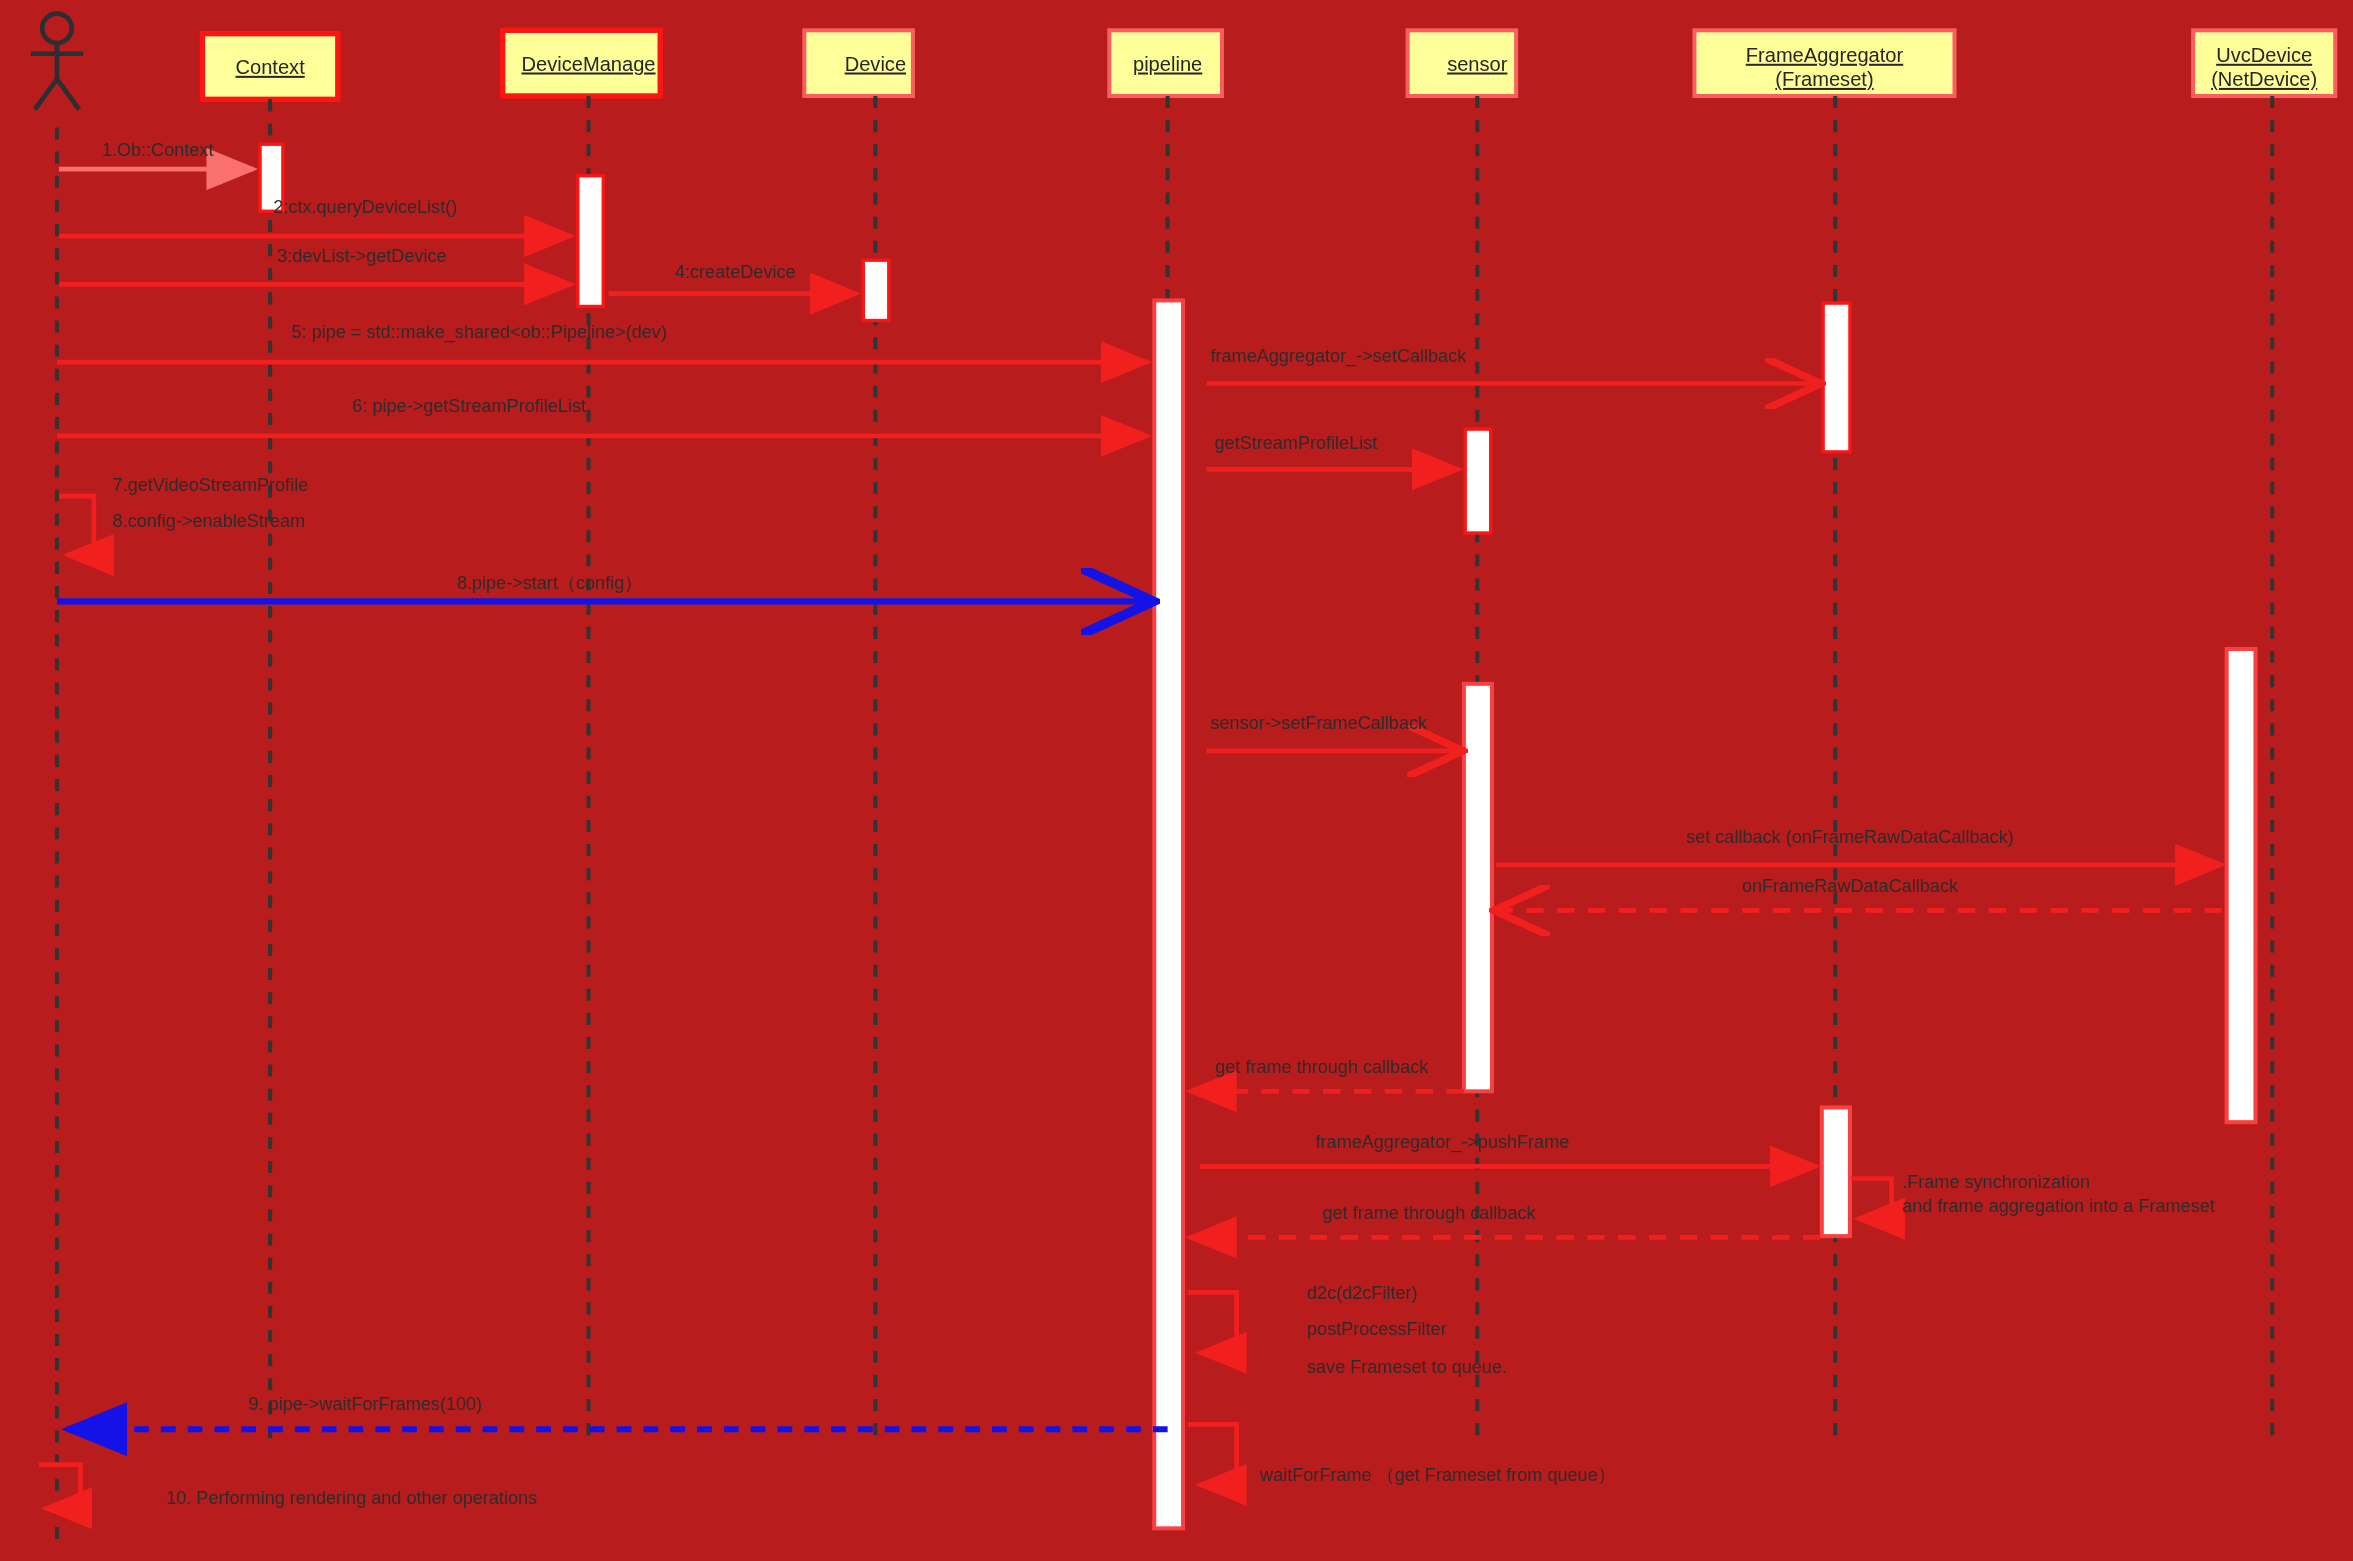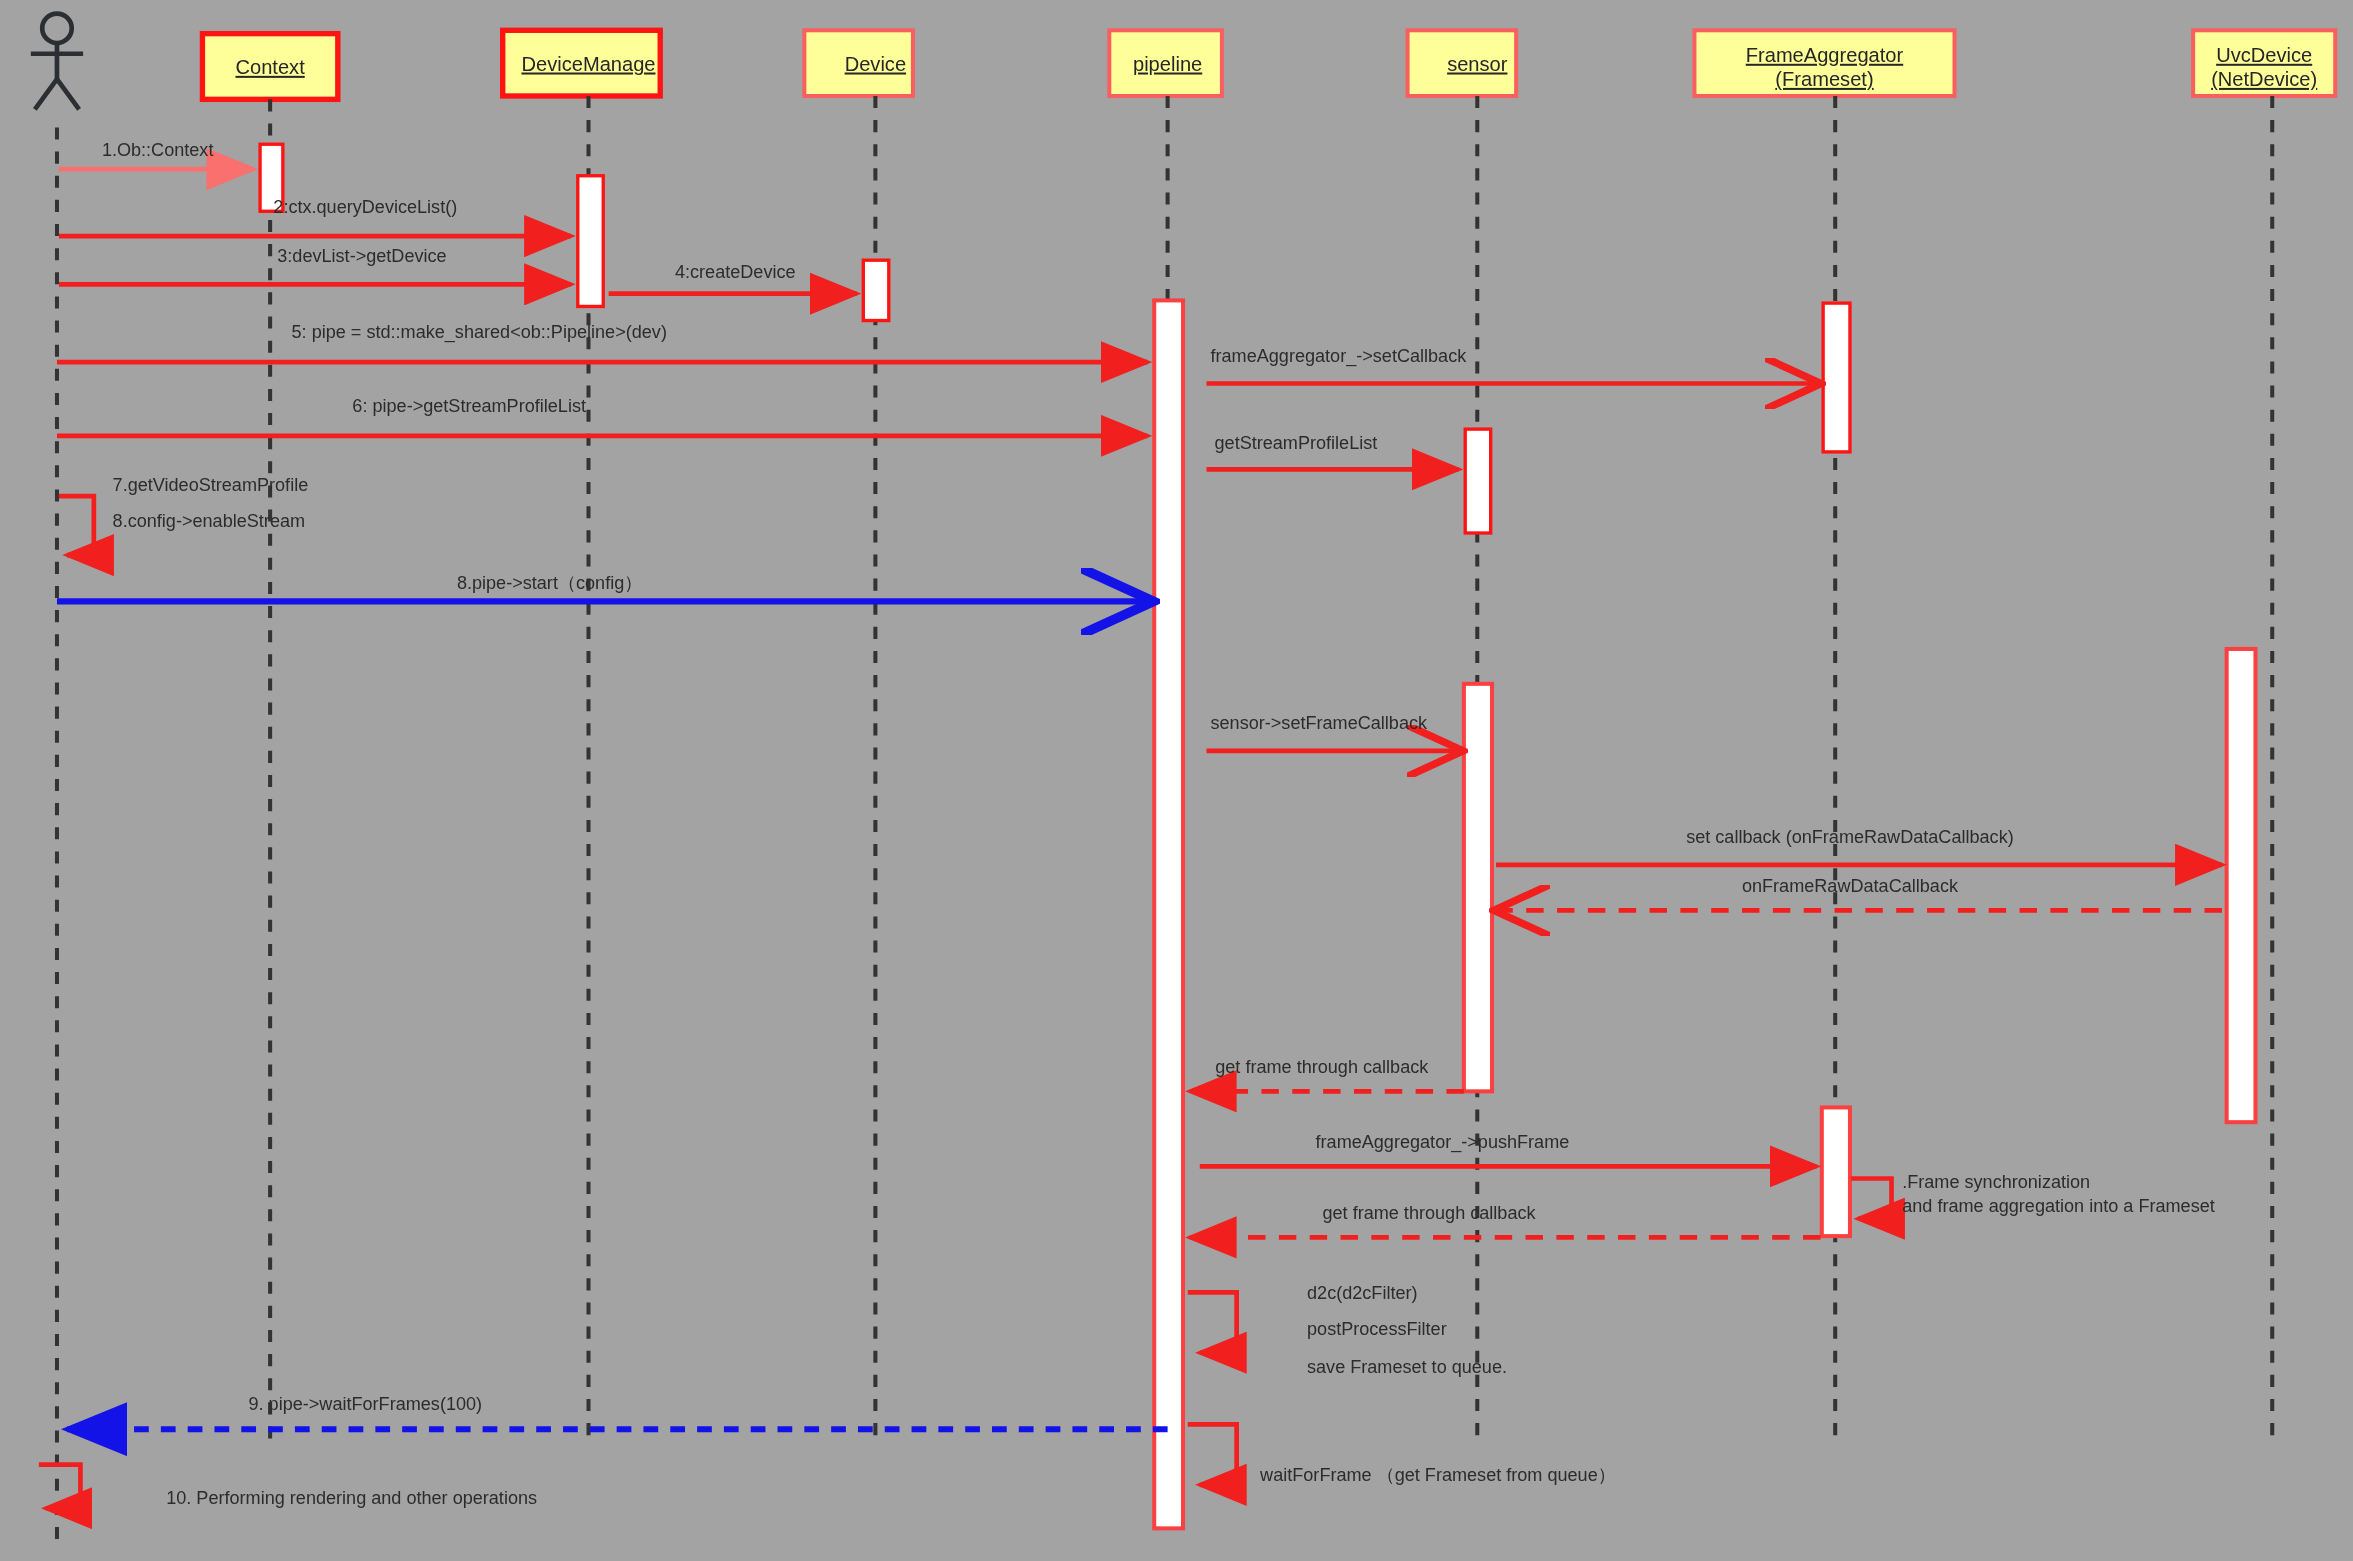--- a/index.html
+++ b/index.html
@@ -7,21 +7,21 @@
     padding: 0;
     background: #ffffff;
   }
   body {
     font-family: "Liberation Sans", sans-serif;
   }
   #diagram-root {
     position: relative;
     width: 2354px;
     height: 1562px;
-    background: #a3a3a3;
+    background: #b91c1c;
     overflow: hidden;
   }
   svg.layer {
     position: absolute;
     left: 0;
     top: 0;
     width: 2354px;
     height: 1562px;
   }
   .lifeline-box {

